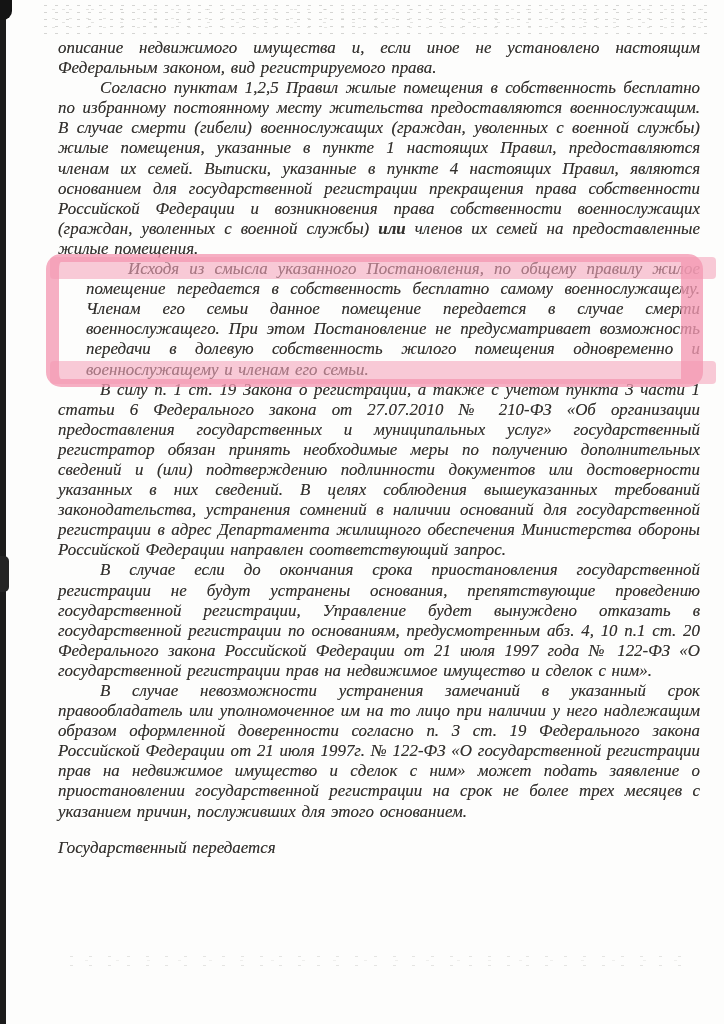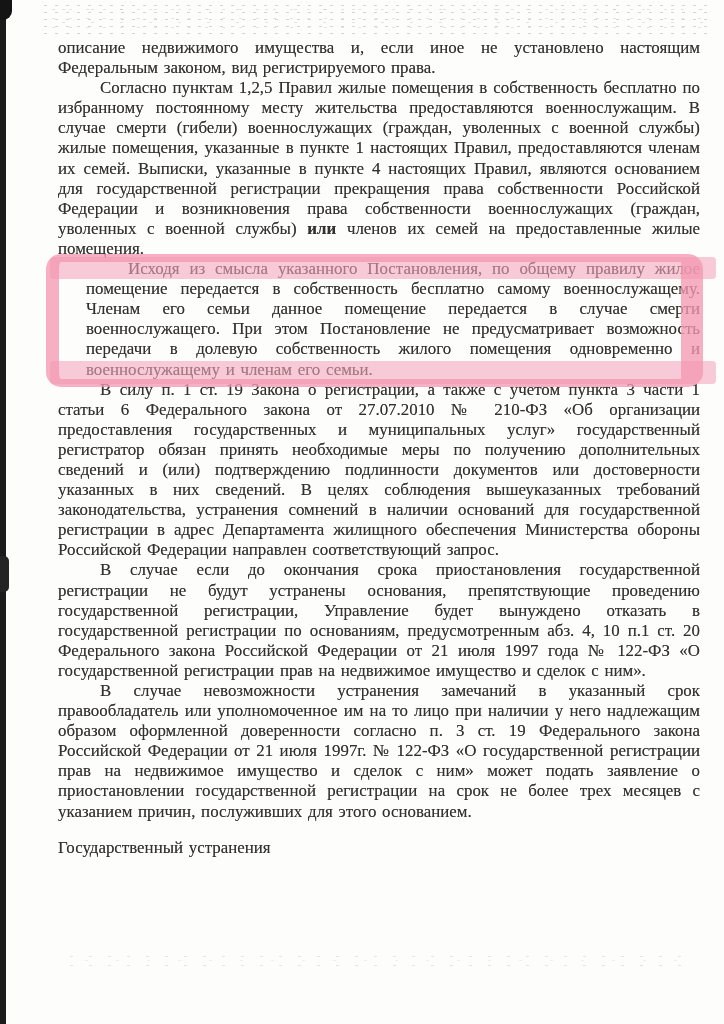--- a/index.html
+++ b/index.html
@@ -56,20 +56,21 @@
     position:absolute; left:58px; top:38px; width:642px;
   }
   .para {
     margin:0;
     font-size:16.9px;
     line-height:20.1px;
     text-align:justify;
     color:#33312e;
     word-spacing:1.5px;
     text-shadow:0 0 .4px rgba(55,53,50,.55);
+    font-style:italic;
   }
   .indent { text-indent:42px; }
   .para b { font-weight:bold; }
   .signature { margin-top:16px; text-align:left; }
   
   .hl-wrap { position:relative; }
   .hl-wrap .para { position:relative; z-index:1;margin-left:28px; }
   .hl-top, .hl-bottom {
     position:absolute; z-index:2;
     left:-8px; right:-16px;
@@ -113,16 +114,16 @@
       <div class="hl-bottom"></div>
       <div class="hl-frame"></div>
     </div>
 
     <p class="para indent">В силу п. 1 ст. 19 Закона о регистрации, а также с учетом пункта 3 части 1 статьи 6 Федерального закона от 27.07.2010 № 210-ФЗ «Об организации предоставления государственных и муниципальных услуг» государственный регистратор обязан принять необходимые меры по получению дополнительных сведений и (или) подтверждению подлинности документов или достоверности указанных в них сведений. В целях соблюдения вышеуказанных требований законодательства, устранения сомнений в наличии оснований для государственной регистрации в адрес Департамента жилищного обеспечения Министерства обороны Российской Федерации направлен соответствующий запрос.</p>
 
     <p class="para indent">В случае если до окончания срока приостановления государственной регистрации не будут устранены основания, препятствующие проведению государственной регистрации, Управление будет вынуждено отказать в государственной регистрации по основаниям, предусмотренным абз. 4, 10 п.1 ст. 20 Федерального закона Российской Федерации от 21 июля 1997 года № 122-ФЗ «О государственной регистрации прав на недвижимое имущество и сделок с ним».</p>
 
     <p class="para indent">В случае невозможности устранения замечаний в указанный срок правообладатель или уполномоченное им на то лицо при наличии у него надлежащим образом оформленной доверенности согласно п. 3 ст. 19 Федерального закона Российской Федерации от 21 июля 1997г. № 122-ФЗ «О государственной регистрации прав на недвижимое имущество и сделок с ним» может подать заявление о приостановлении государственной регистрации на срок не более трех месяцев с указанием причин, послуживших для этого основанием.</p>
 
-    <p class="para signature">Государственный устранения</p>
+    <p class="para signature">Государственный передается</p>
 
   </div>
 </div>
 
 </body></html>

